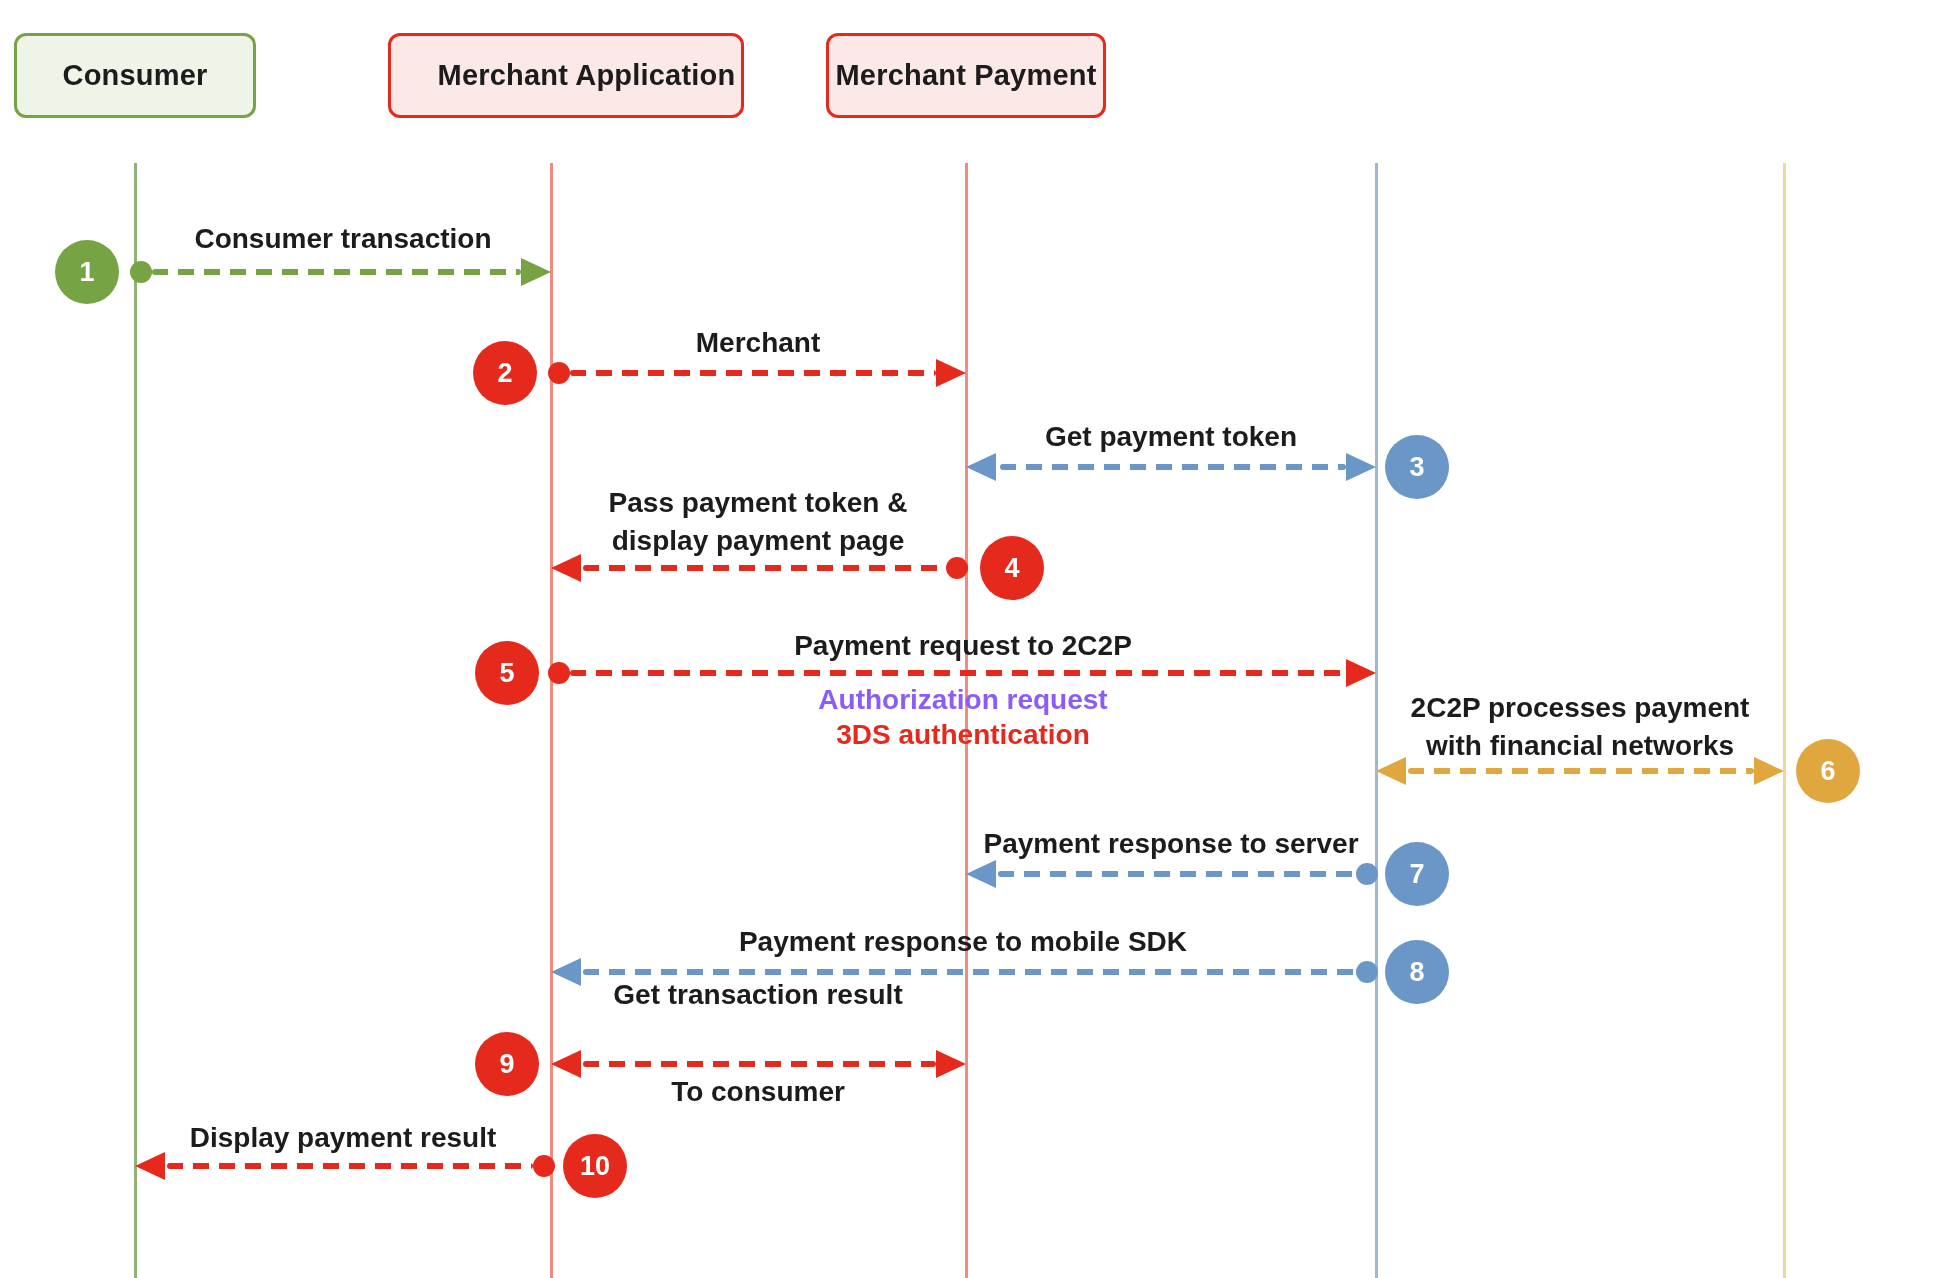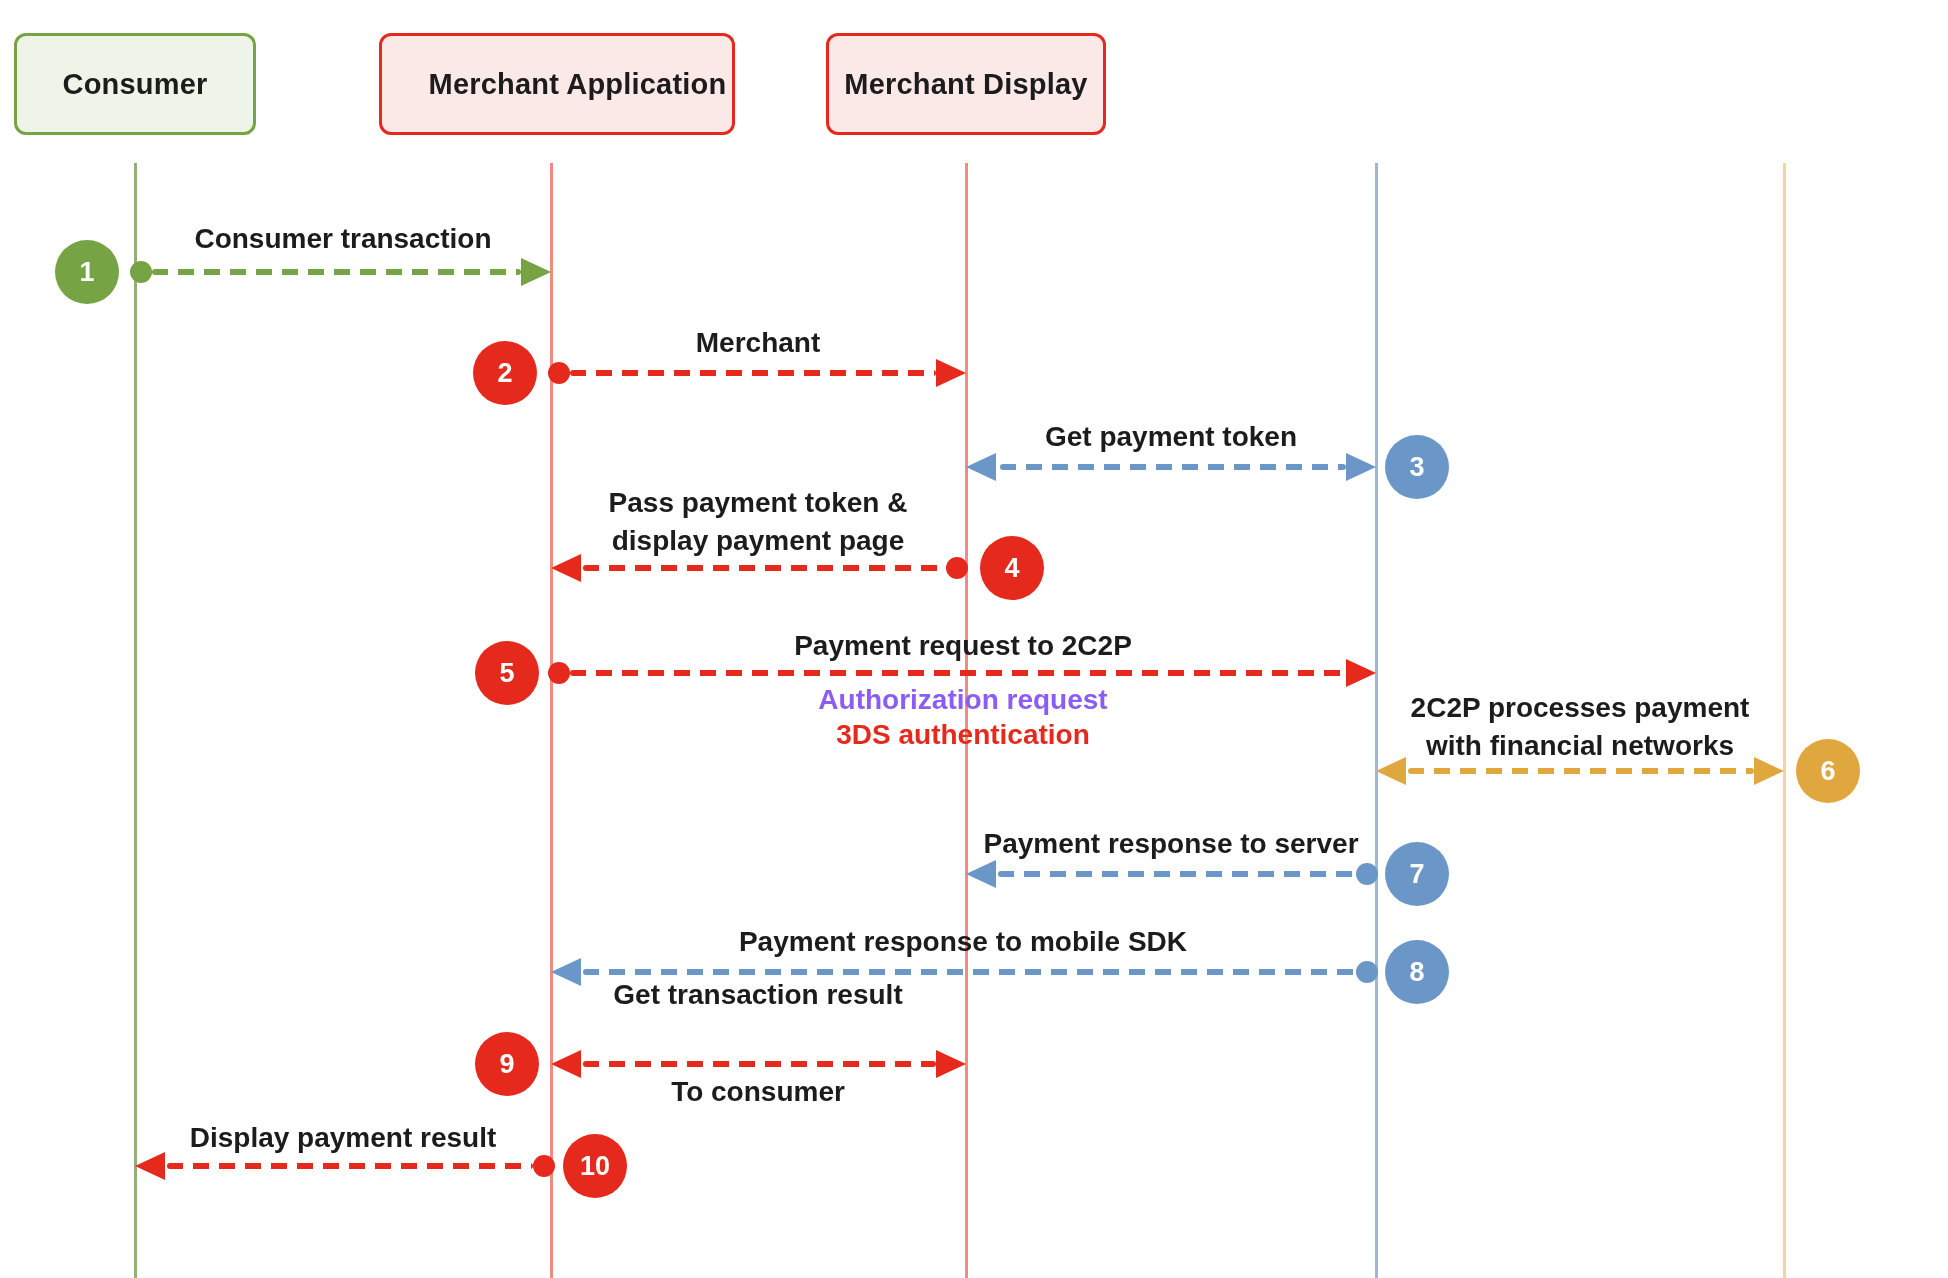--- a/index.html
+++ b/index.html
@@ -8,21 +8,21 @@
     font-family:"Liberation Sans","DejaVu Sans",sans-serif;color:#1c1c1c;
   }
   
   .theme-green{--c:#76a344;--fill:#eff4e9;--life:#90b276;}
   .theme-red{--c:#e5291d;--fill:#fbe9e7;--life:#f28a7e;}
   .theme-blue{--c:#6b97c8;--fill:#e9f1f9;--life:#a0b6d3;}
   .theme-gold{--c:#e0a73e;--fill:#fcf5e3;--life:#efd6a2;}
 
   
   .actor-box{
-    position:absolute;top:33px;height:102px;border-radius:12px;
+    position:absolute;top:33px;height:85px;border-radius:12px;
     border:3px solid var(--c);background:var(--fill);
     display:flex;align-items:center;justify-content:center;
     font-size:29px;font-weight:600;letter-spacing:.2px;box-sizing:border-box;
   }
   
   .lifeline{position:absolute;top:163px;height:1115px;width:3px;background:var(--life);}
 
   
   .num-circle{
     position:absolute;width:64px;height:64px;border-radius:50%;background:var(--c);
@@ -51,25 +51,25 @@
 
   <div class="lifeline theme-green" style="left:133.5px;"></div>
   <div class="lifeline theme-red" style="left:549.5px;"></div>
   <div class="lifeline theme-red" style="left:964.5px;"></div>
   <div class="lifeline theme-blue" style="left:1374.5px;"></div>
   <div class="lifeline theme-gold" style="left:1782.5px;"></div>
 
   <div class="actor-box theme-green" style="left:14px;width:242px;">
       <span>Consumer</span>
     </div>
-  <div class="actor-box theme-red" style="left:379px;width:356px;padding-left:41px;">
+  <div class="actor-box theme-red" style="left:388px;width:356px;padding-left:41px;">
       <span>Merchant Application</span>
     </div>
   <div class="actor-box theme-red" style="left:826px;width:280px;">
-      <span>Merchant Display</span>
+      <span>Merchant Payment</span>
     </div>
 
   <div class="theme-green">
     <div class="num-circle" style="left:55px;top:240px;">
         <span>1</span>
       </div>
     <div class="msg-label" style="left:43px;top:220px;">Consumer transaction</div>
     <div class="dot" style="left:130px;top:261px;"></div>
     <div class="line" style="left:152px;top:269px;width:369px;"></div>
     <div class="head head-right" style="left:521px;top:258px;"></div>

